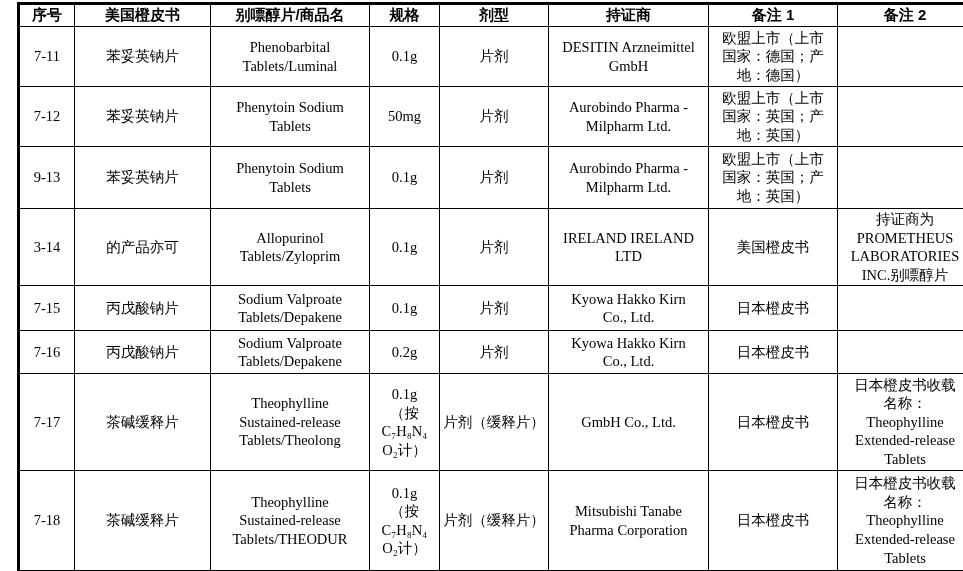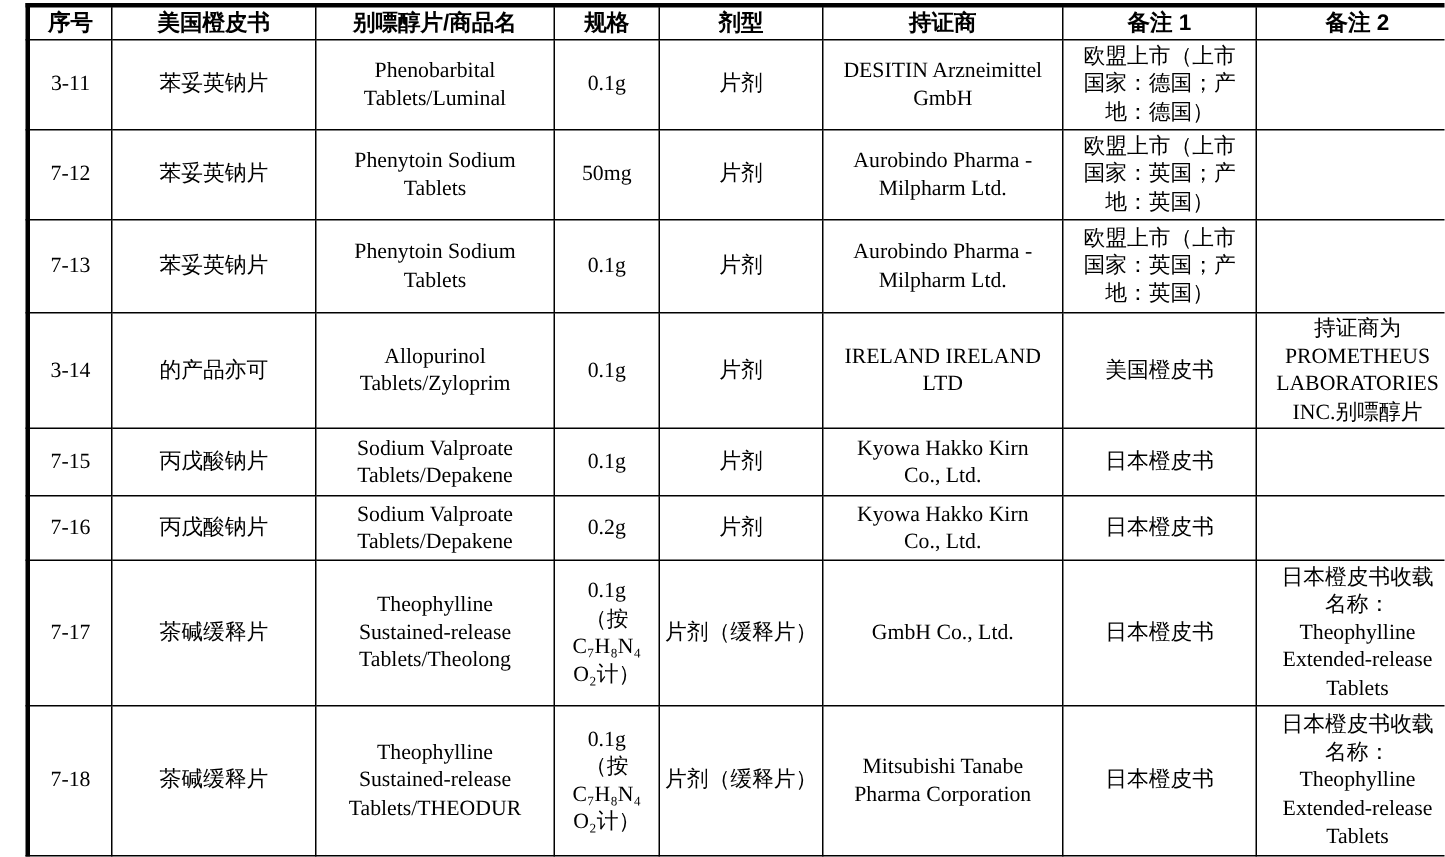--- a/index.html
+++ b/index.html
@@ -67,21 +67,21 @@
         <th>别嘌醇片/商品名</th>
         <th>规格</th>
         <th>剂型</th>
         <th>持证商</th>
         <th>备注 1</th>
         <th>备注 2</th>
       </tr>
     </thead>
     <tbody>
         <tr style="height: 60px;">
-    <td>3-11</td>
+    <td>7-11</td>
     <td>苯妥英钠片</td>
     <td>Phenobarbital
 Tablets/Luminal</td>
     <td>0.1g</td>
     <td>片剂</td>
     <td>DESITIN Arzneimittel
 GmbH</td>
     <td>欧盟上市（上市
 国家：德国；产
 地：德国）</td>
@@ -95,21 +95,21 @@
     <td>50mg</td>
     <td>片剂</td>
     <td>Aurobindo Pharma -
 Milpharm Ltd.</td>
     <td>欧盟上市（上市
 国家：英国；产
 地：英国）</td>
     <td></td>
   </tr>
         <tr style="height: 62px;">
-    <td>7-13</td>
+    <td>9-13</td>
     <td>苯妥英钠片</td>
     <td>Phenytoin Sodium
 Tablets</td>
     <td>0.1g</td>
     <td>片剂</td>
     <td>Aurobindo Pharma -
 Milpharm Ltd.</td>
     <td>欧盟上市（上市
 国家：英国；产
 地：英国）</td>

